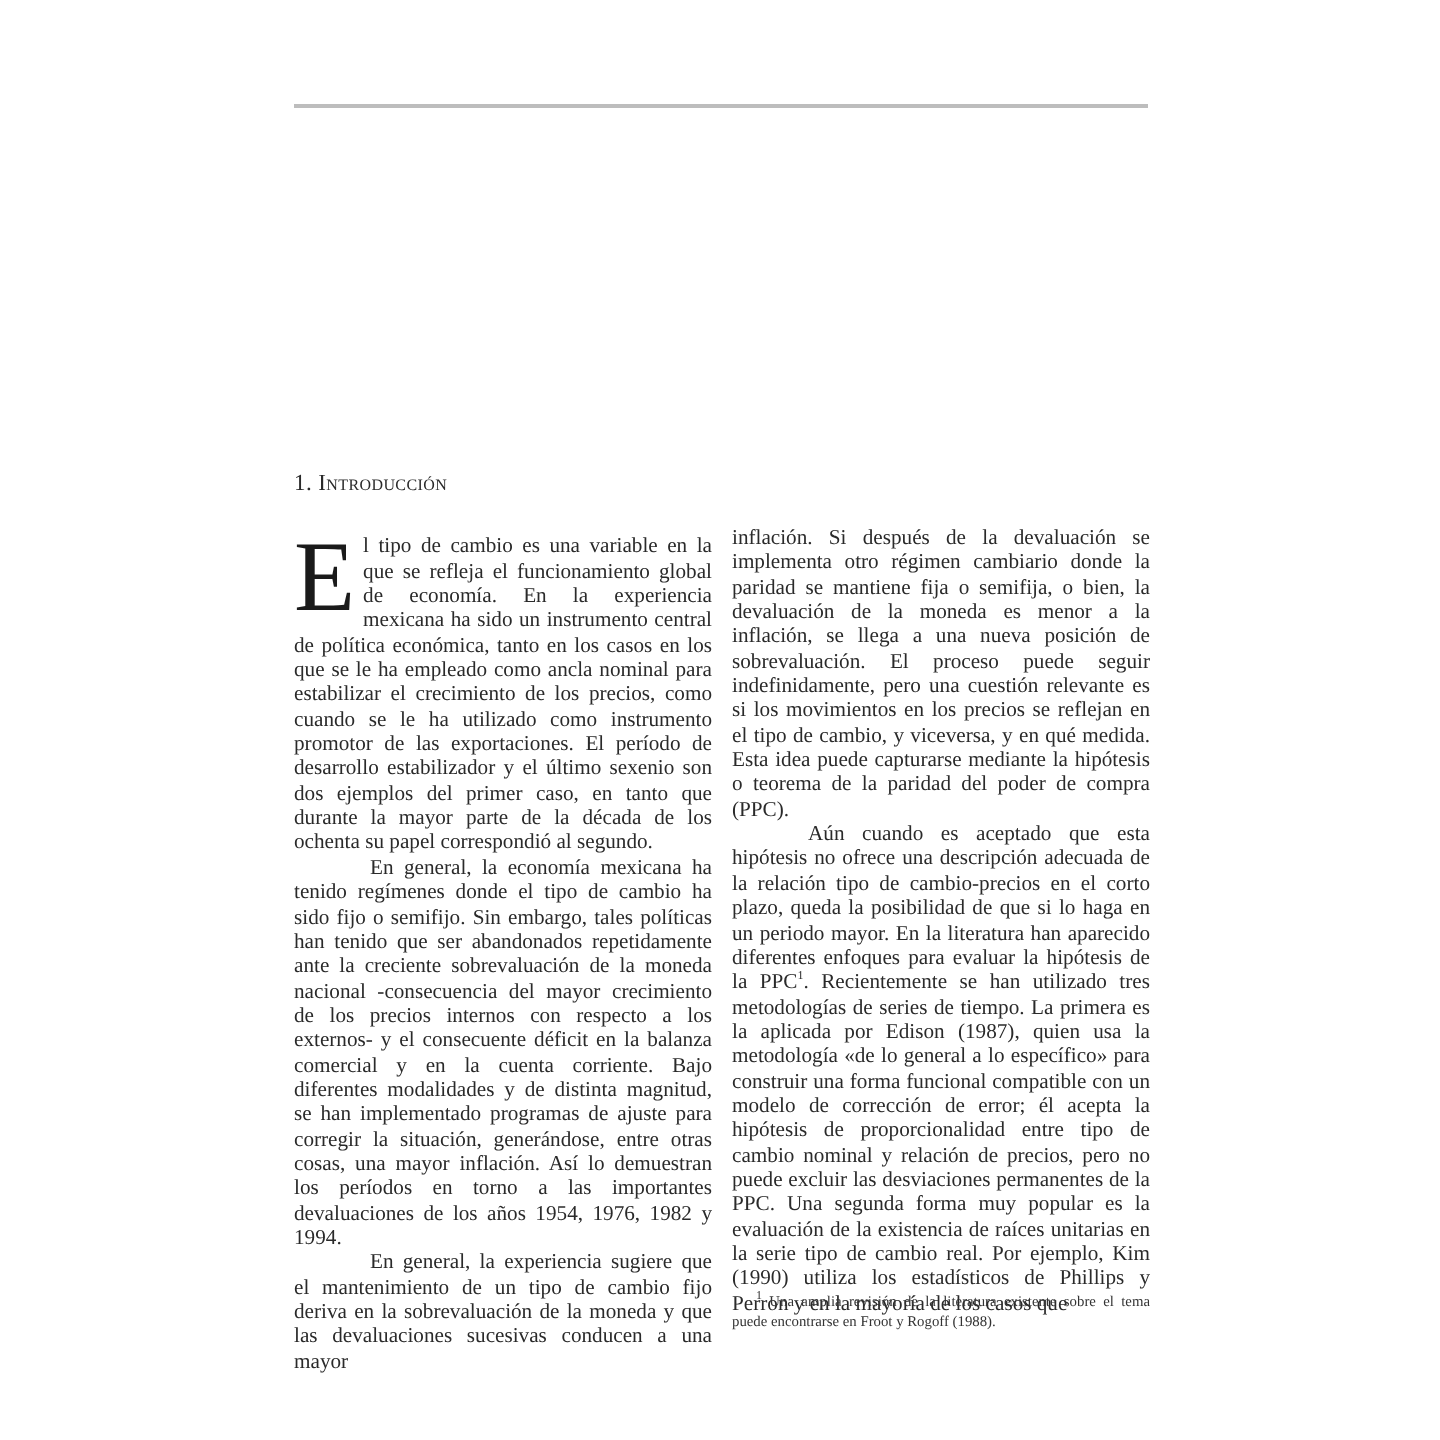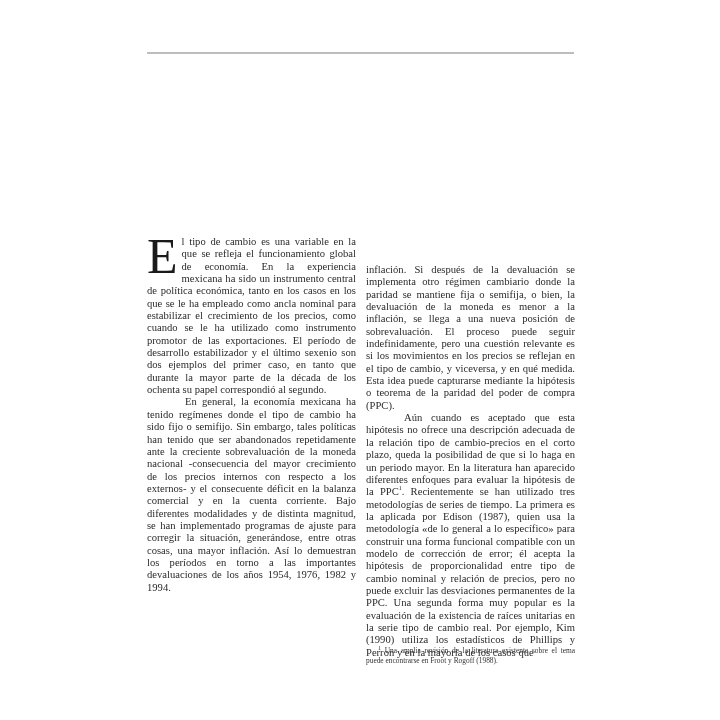--- a/index.html
+++ b/index.html
@@ -20,22 +20,27 @@
               font-size: 7.4px; line-height: 9.5px; text-align: justify; color: #333; }
   .footnote p { text-indent: 12px; }
   sup { font-size: 6px; line-height: 0; }
 </style>
 </head>
 <body>
 
 <div class="top-rule"></div>
 
 <div class="col col-left">
+  <div class="heading">
+    <span>1.</span>
+    <span class="sc">Introducción</span>
+  </div>
   <p><span class="dropcap">E</span><span>l tipo de cambio es una variable en la que se refleja el funcionamiento global de economía. En la experiencia mexicana ha sido un instrumento central de política económica, tanto en los casos en los que se le ha empleado como ancla nominal para estabilizar el crecimiento de los precios, como cuando se le ha utilizado como instrumento promotor de las exportaciones. El período de desarrollo estabilizador y el último sexenio son dos ejemplos del primer caso, en tanto que durante la mayor parte de la década de los ochenta su papel correspondió al segundo.</span></p>
   <p class="indent">En general, la economía mexicana ha tenido regímenes donde el tipo de cambio ha sido fijo o semifijo. Sin embargo, tales políticas han tenido que ser abandonados repetidamente ante la creciente sobrevaluación de la moneda nacional -consecuencia del mayor crecimiento de los precios internos con respecto a los externos- y el consecuente déficit en la balanza comercial y en la cuenta corriente. Bajo diferentes modalidades y de distinta magnitud, se han implementado programas de ajuste para corregir la situación, generándose, entre otras cosas, una mayor inflación. Así lo demuestran los períodos en torno a las importantes devaluaciones de los años 1954, 1976, 1982 y 1994.</p>
+  <p class="indent">En general, la experiencia sugiere que el mantenimiento de un tipo de cambio fijo deriva en la sobrevaluación de la moneda y que las devaluaciones sucesivas conducen a una mayor</p>
 </div>
 
 <div class="col col-right">
   <p>inflación. Si después de la devaluación se implementa otro régimen cambiario donde la paridad se mantiene fija o semifija, o bien, la devaluación de la moneda es menor a la inflación, se llega a una nueva posición de sobrevaluación. El proceso puede seguir indefinidamente, pero una cuestión relevante es si los movimientos en los precios se reflejan en el tipo de cambio, y viceversa, y en qué medida. Esta idea puede capturarse mediante la hipótesis o teorema de la paridad del poder de compra (PPC).</p>
   <p class="indent"><span>Aún cuando es aceptado que esta hipótesis no ofrece una descripción adecuada de la relación tipo de cambio-precios en el corto plazo, queda la posibilidad de que si lo haga en un periodo mayor. En la literatura han aparecido diferentes enfoques para evaluar la hipótesis de la PPC</span><sup>1</sup><span>. Recientemente se han utilizado tres metodologías de series de tiempo. La primera es la aplicada por Edison (1987), quien usa la metodología «de lo general a lo específico» para construir una forma funcional compatible con un modelo de corrección de error; él acepta la hipótesis de proporcionalidad entre tipo de cambio nominal y relación de precios, pero no puede excluir las desviaciones permanentes de la PPC. Una segunda forma muy popular es la evaluación de la existencia de raíces unitarias en la serie tipo de cambio real. Por ejemplo, Kim (1990) utiliza los estadísticos de Phillips y Perron y en la mayoría de los casos que</span></p>
 </div>
 
 <div class="footnote">
   <p><sup>1</sup><span> Una amplia revisión de la literatura existente sobre el tema puede encontrarse en Froot y Rogoff (1988).</span></p>
 </div>

